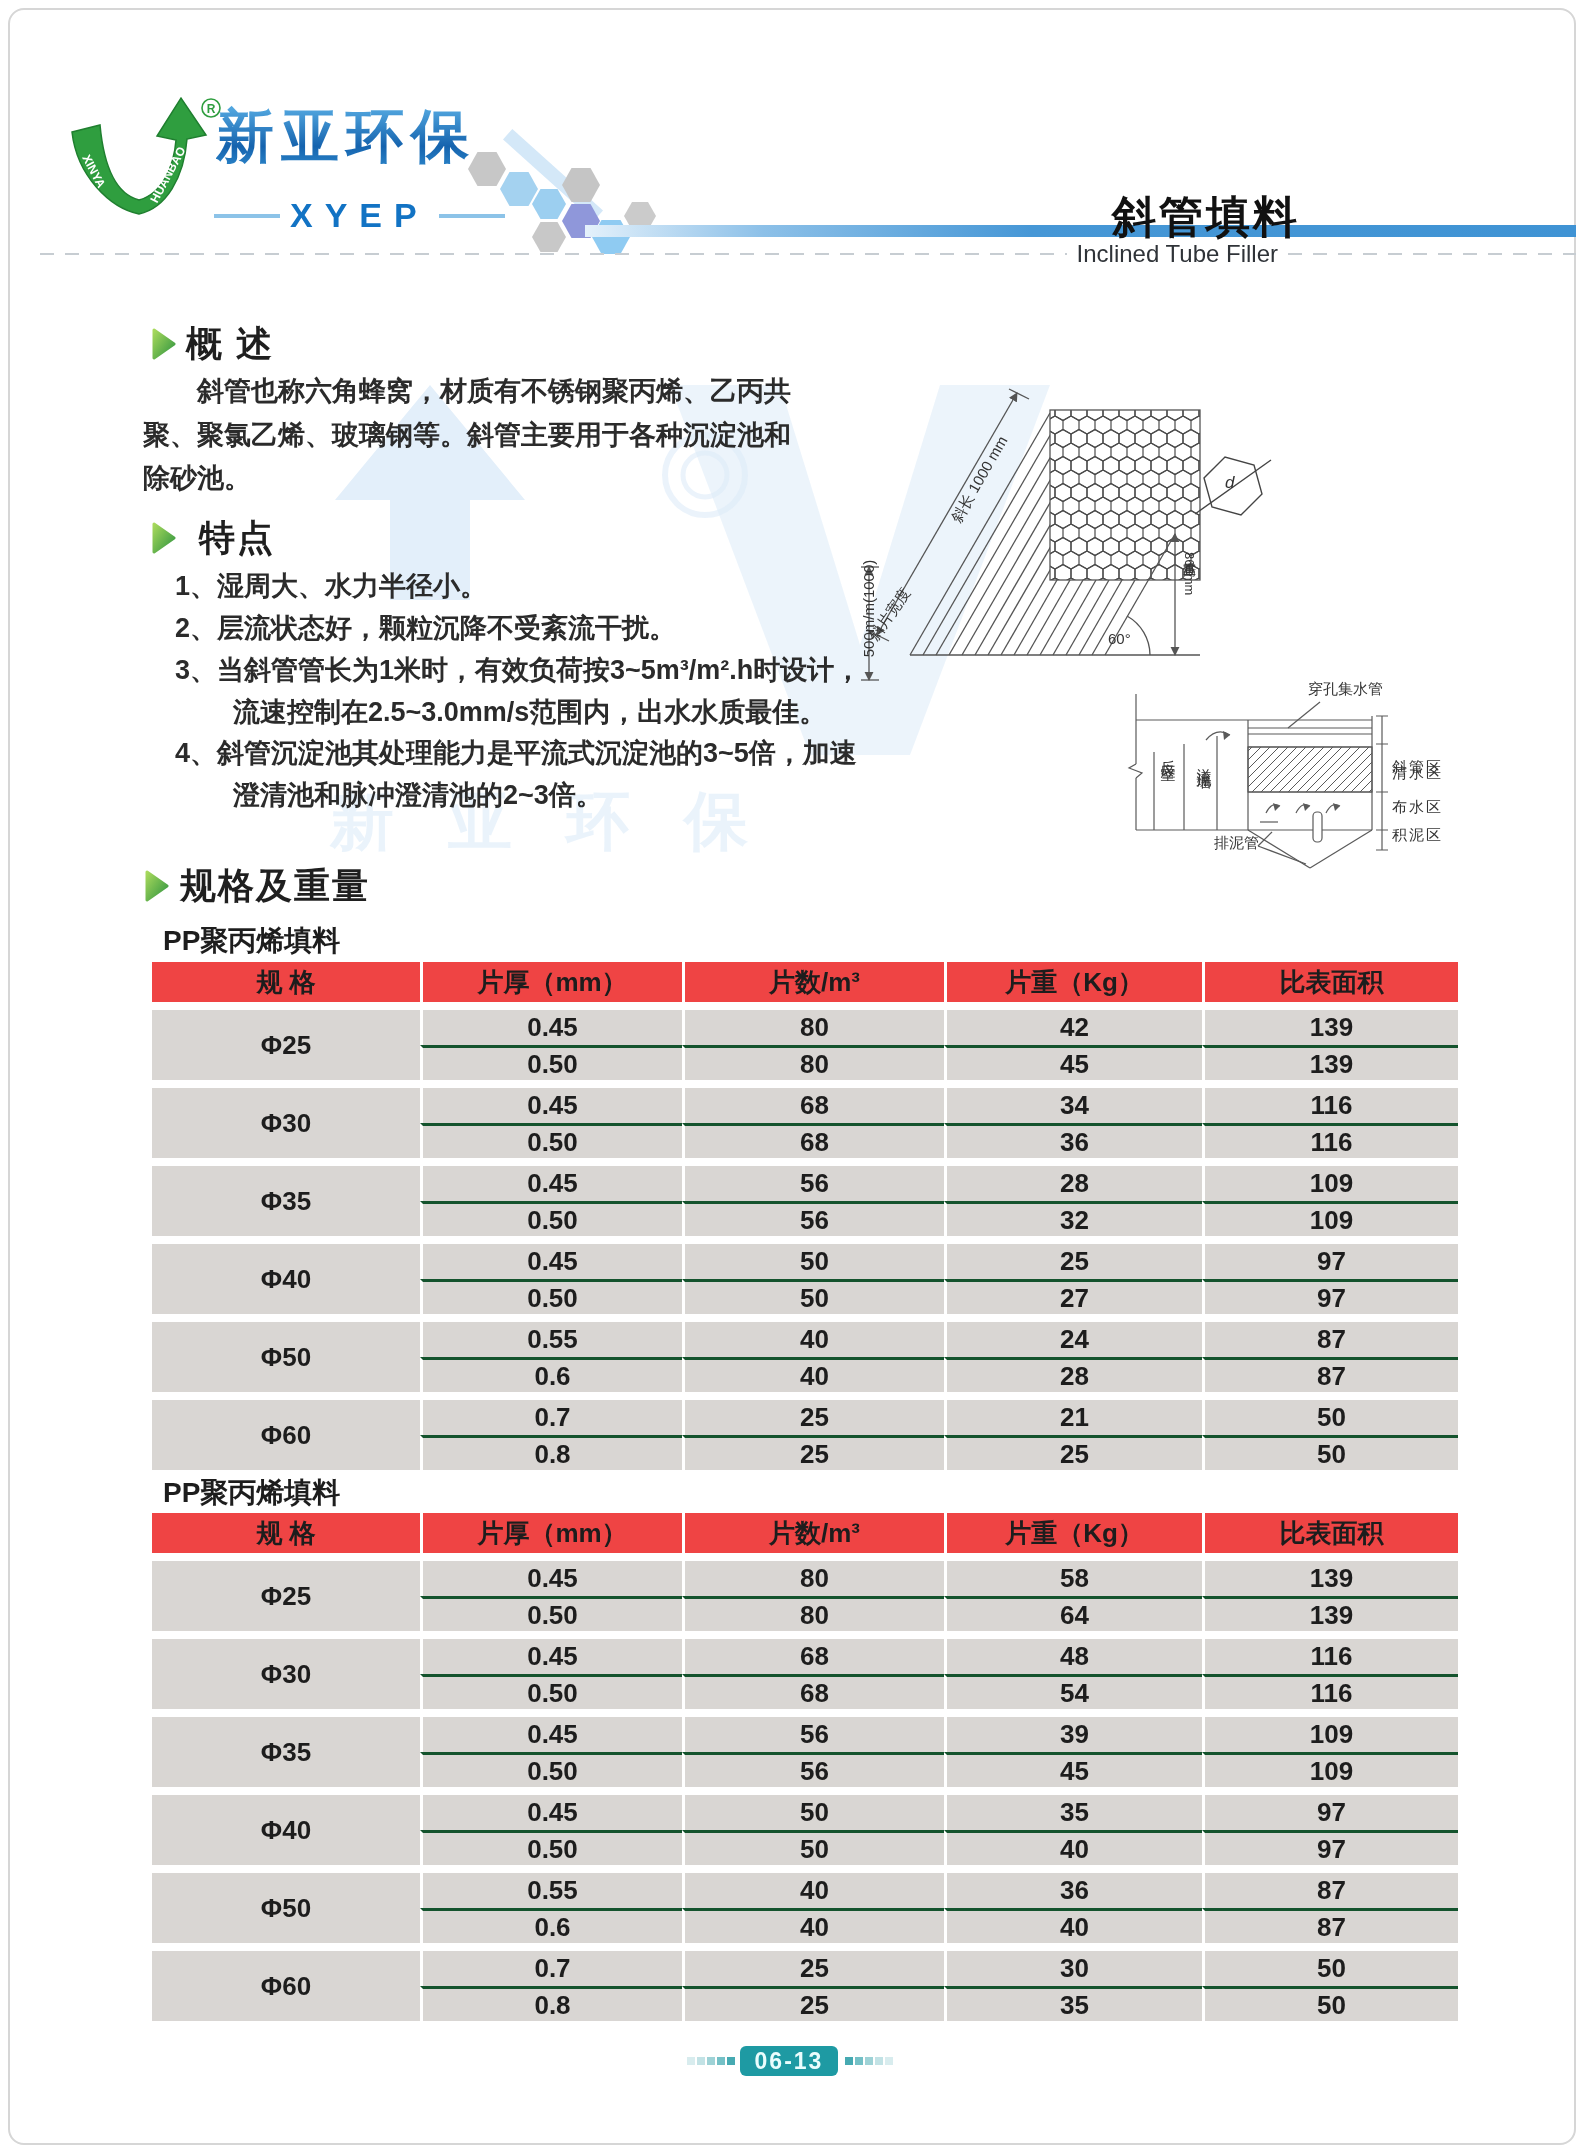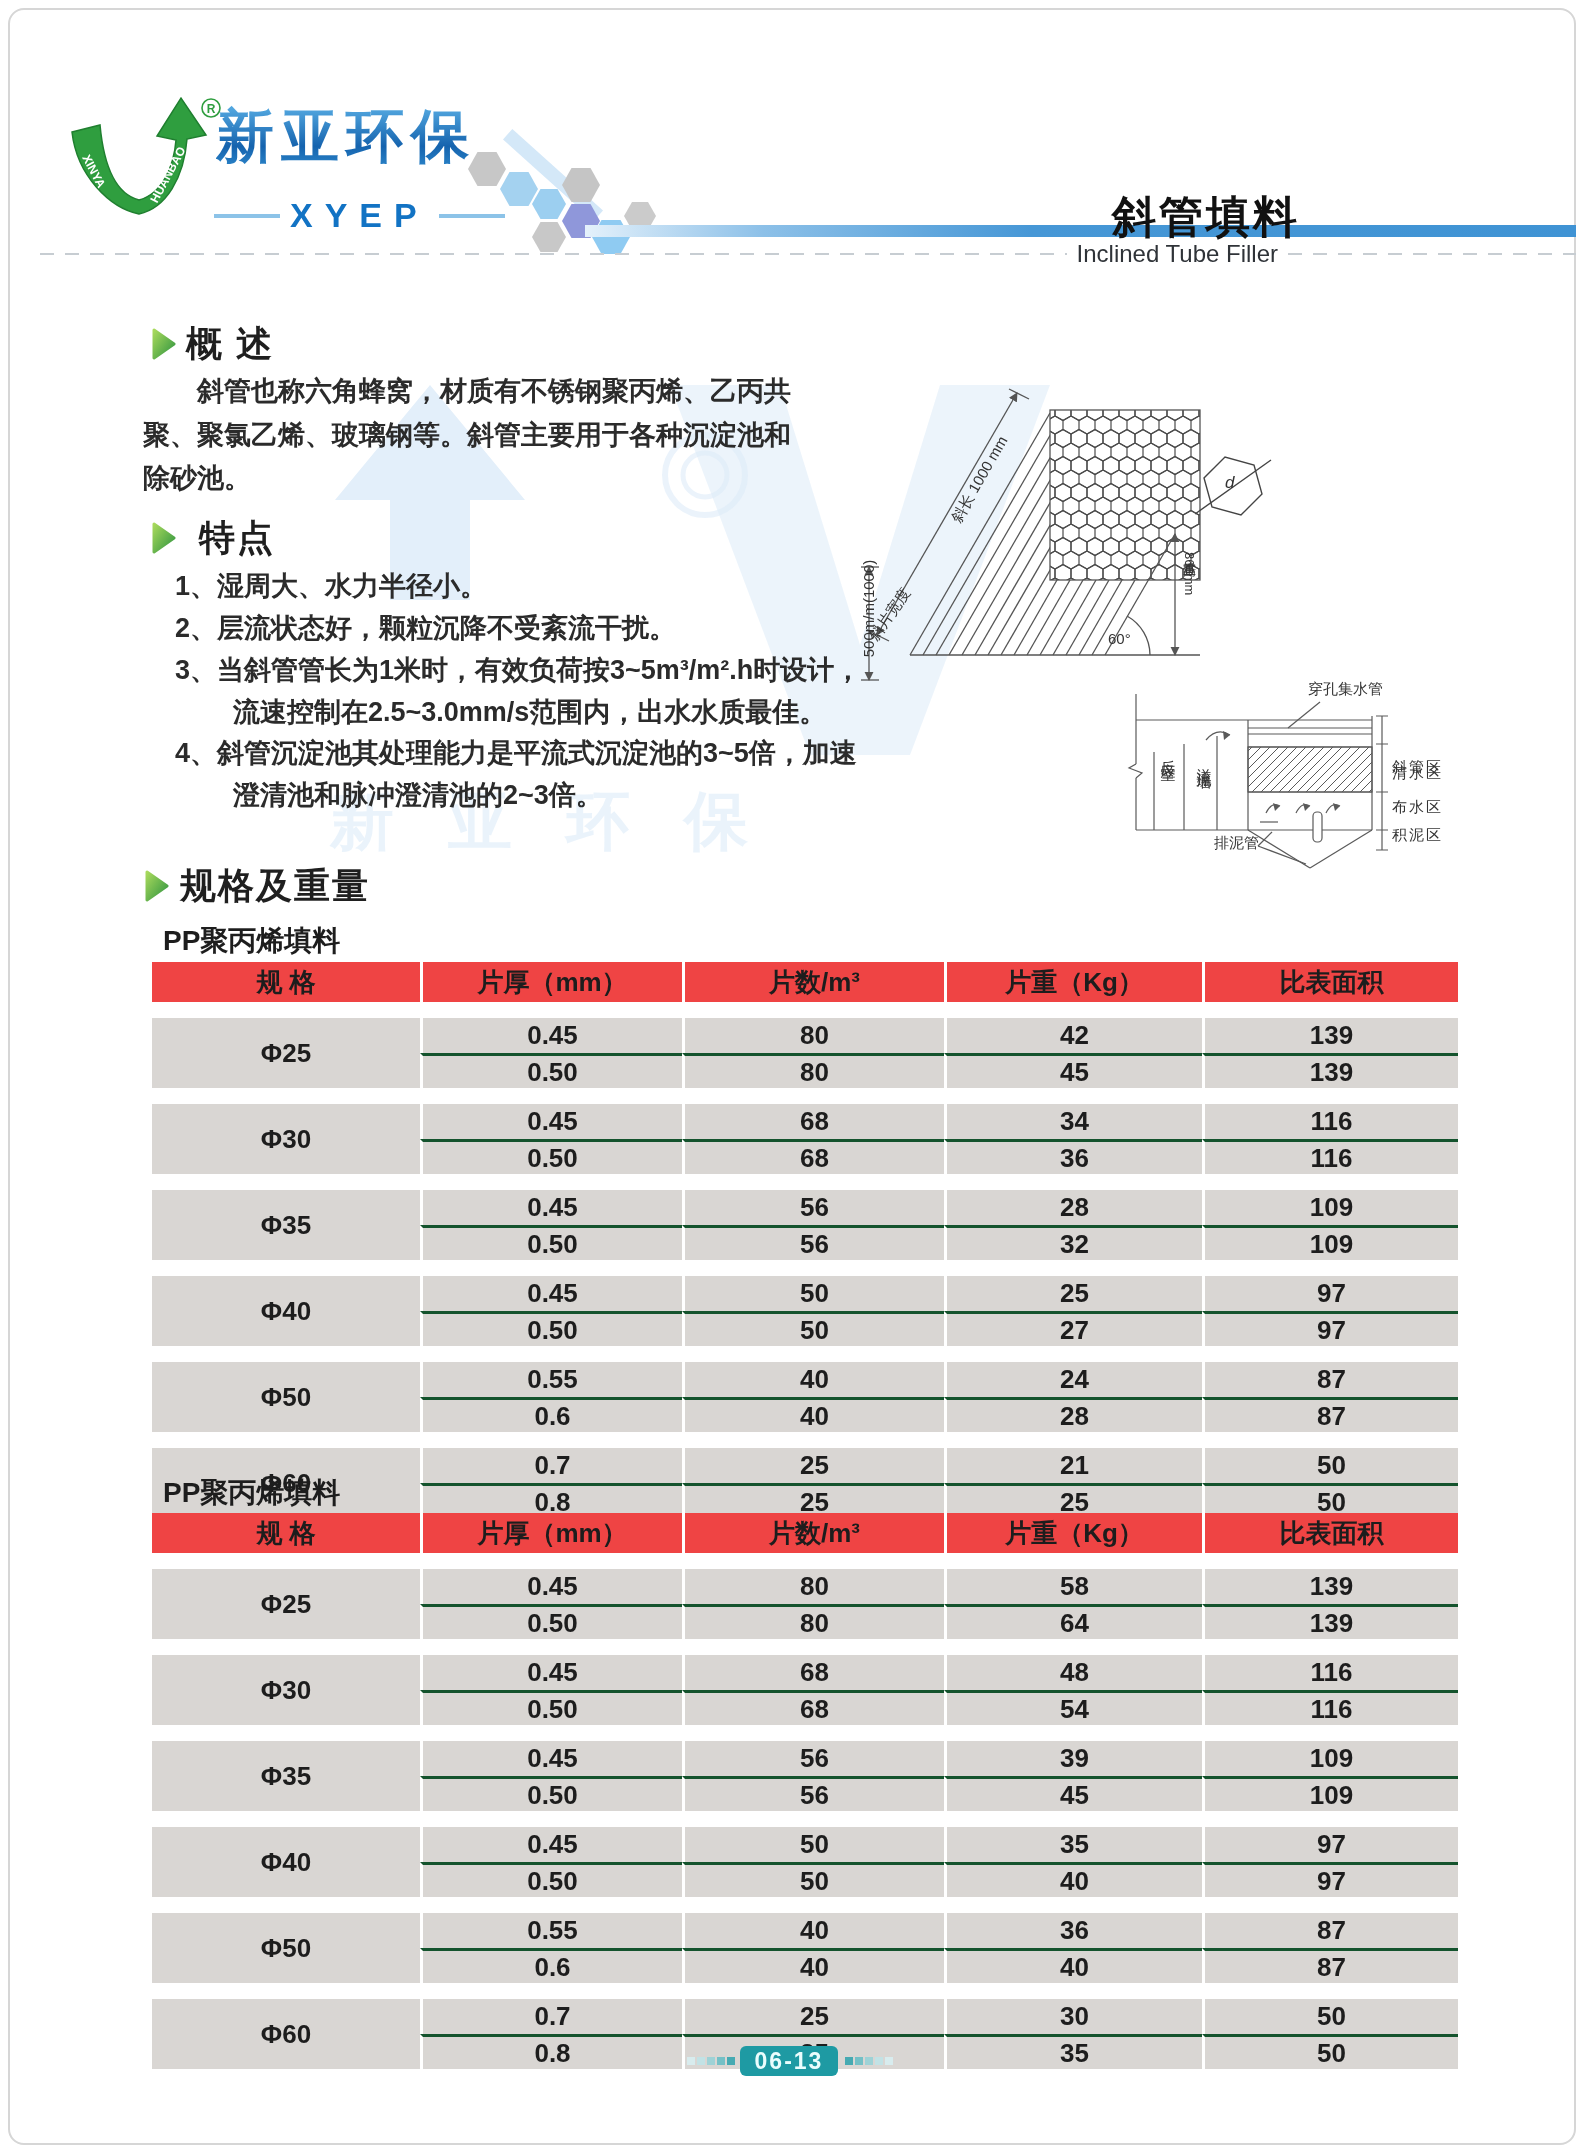--- a/index.html
+++ b/index.html
@@ -35,21 +35,21 @@
   
   .dlabel{font-size:15px;color:#333;white-space:nowrap;}
   .vtext{writing-mode:vertical-rl;text-orientation:upright;letter-spacing:3px;}
   .vmix{writing-mode:vertical-rl;}
   
   .subtitle{font-size:28px;font-weight:bold;color:#1d1d1d;}
   .spec-table{--cols:268px 262px 262px 258px 256px;width:1306px;}
   .thead{display:grid;grid-template-columns:var(--cols);}
   .th{height:40px;display:flex;align-items:center;justify-content:center;
       background:#ef4444;font-size:26px;font-weight:bold;color:#1d1d1d;}
-  .tgroup{display:grid;grid-template-columns:var(--cols);grid-auto-rows:35px;margin-top:16px;}
+  .tgroup{display:grid;grid-template-columns:var(--cols);grid-auto-rows:35px;margin-top:8px;}
   .spec{grid-row:1/span 2;grid-column:1;background:#d9d6d3;display:flex;align-items:center;justify-content:center;
         font-size:26px;font-weight:bold;color:#1d1d1d;}
   .c{background:#d9d6d3;display:flex;align-items:center;justify-content:center;
      font-size:26px;font-weight:bold;color:#1d1d1d;}
   .sep{border-left:3px solid #fff;}
   .r2{border-top:3px solid #14532d;}
   
   .pgbox{position:absolute;left:740px;top:2046px;width:98px;height:30px;background:#1e9aa3;border-radius:6px;
          display:flex;align-items:center;justify-content:center;color:#eafdfd;font-size:23px;font-weight:bold;letter-spacing:2px;}
   .sq{position:absolute;width:8px;height:8px;top:2057px;}

